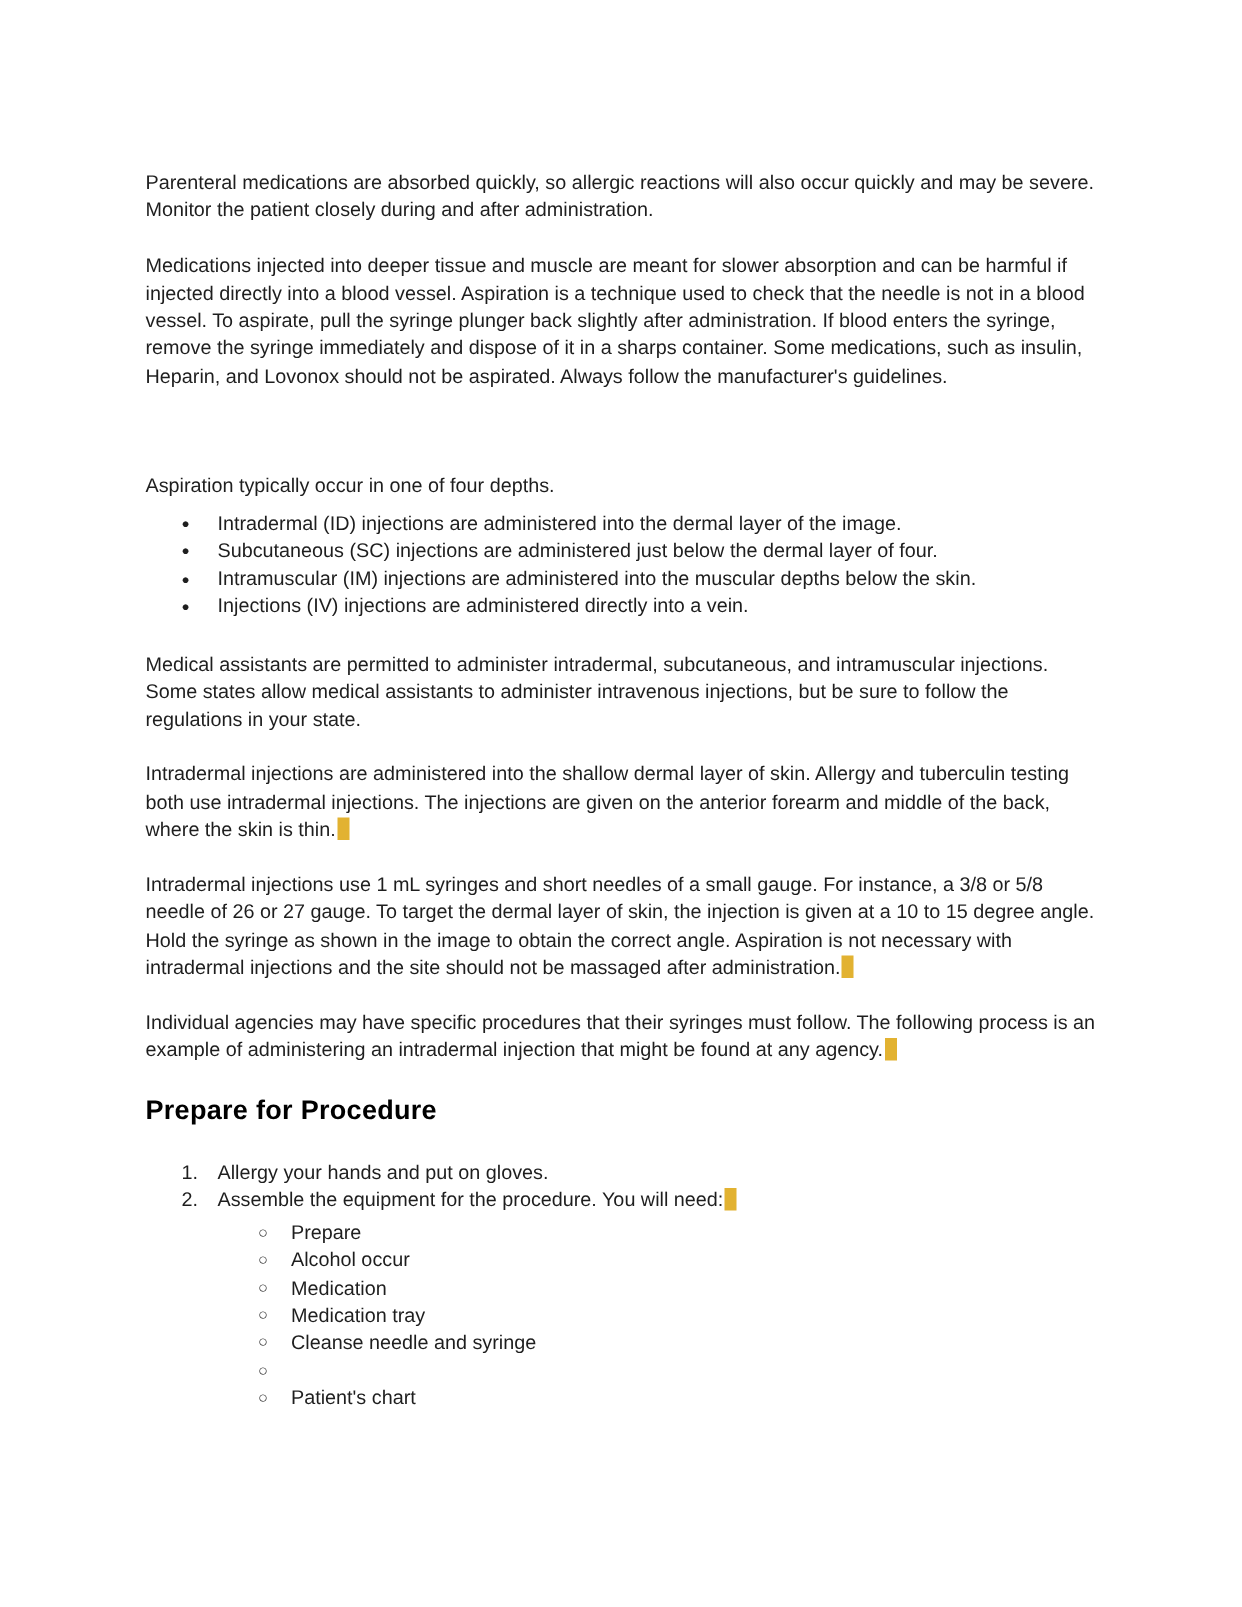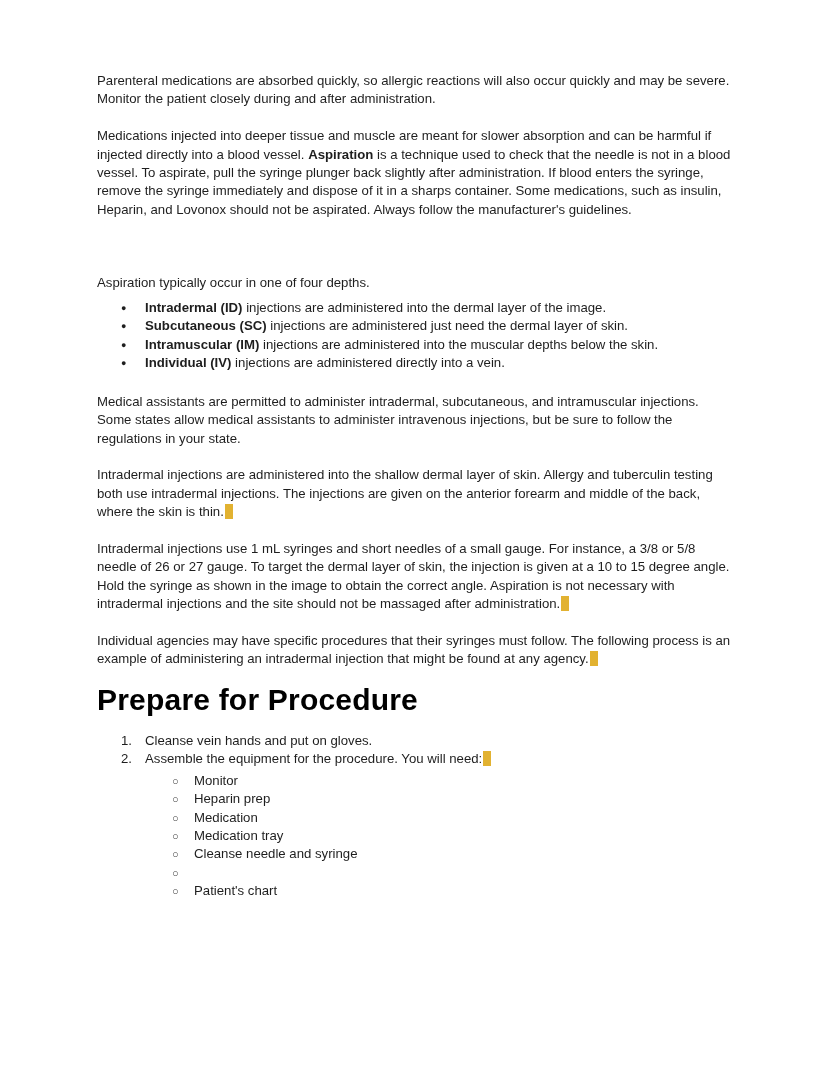--- a/index.html
+++ b/index.html
@@ -6,33 +6,33 @@
   html, body {
     margin: 0; padding: 0;
     background: #ffffff;
     width: 828px; height: 1071px;
     overflow: hidden;
     font-family: "Liberation Sans", sans-serif;
   }
   .page {
     width: 828px; height: 1071px;
     background: #ffffff;
-    padding: 72px 95px 0 97px;
+    padding: 113px 95px 0 97px;
   }
   .doc-content { width: 636px; }
   .para {
     font-size: 13.2px;
     line-height: 18.4px;
     color: #1e1e1e;
     margin: 0;
   }
-  .b { font-weight: 700; }
+  .b { font-weight: 400; }
   .gap { width: 100%; }
   h1.doc-h1 {
-    font-size: 30px;
+    font-size: 18px;
     line-height: 33px;
     font-weight: 700;
     color: #000000;
     margin: 14px 0 16px 0;
     letter-spacing: 0.2px;
   }
   .list { margin: 0; }
   .list.lvl1 { margin-top: 6px; margin-bottom: 2px; }
   .list.lvl2 { margin-top: 3px; }
   .li {
@@ -66,58 +66,58 @@
       <div class="para"><span>Medications injected into deeper tissue and muscle are meant for slower absorption and can be harmful if injected directly into a blood vessel. </span><span class="b">Aspiration</span><span> is a technique used to check that the needle is not in a blood vessel. To aspirate, pull the syringe plunger back slightly after administration. If blood enters the syringe, remove the syringe immediately and dispose of it in a sharps container. Some medications, such as insulin, Heparin, and Lovonox should not be aspirated. Always follow the manufacturer's guidelines.</span></div>
       <div class="gap" style="height: 55.2px;"></div>
       <div class="para"><span>Aspiration typically occur in one of four depths.</span></div>
       <div class="list lvl1">
         <div class="li">
           <span class="mk disc">●</span>
           <span class="ct"><span class="b">Intradermal (ID)</span><span> injections are administered into the dermal layer of the image.</span></span>
         </div>
         <div class="li">
           <span class="mk disc">●</span>
-          <span class="ct"><span class="b">Subcutaneous (SC)</span><span> injections are administered just need the dermal layer of skin.</span></span>
+          <span class="ct"><span class="b">Subcutaneous (SC)</span><span> injections are administered just below the dermal layer of four.</span></span>
         </div>
         <div class="li">
           <span class="mk disc">●</span>
           <span class="ct"><span class="b">Intramuscular (IM)</span><span> injections are administered into the muscular depths below the skin.</span></span>
         </div>
         <div class="li">
           <span class="mk disc">●</span>
-          <span class="ct"><span class="b">Individual (IV)</span><span> injections are administered directly into a vein.</span></span>
+          <span class="ct"><span class="b">Injections (IV)</span><span> injections are administered directly into a vein.</span></span>
         </div>
       </div>
       <div class="gap" style="height: 18.4px;"></div>
       <div class="para"><span>Medical assistants are permitted to administer intradermal, subcutaneous, and intramuscular injections. Some states allow medical assistants to administer intravenous injections, but be sure to follow the regulations in your state.</span></div>
       <div class="gap" style="height: 18.4px;"></div>
       <div class="para"><span>Intradermal injections are administered into the shallow dermal layer of skin. Allergy and tuberculin testing both use intradermal injections. The injections are given on the anterior forearm and middle of the back, where the skin is thin.</span><span class="hl-marker"></span></div>
       <div class="gap" style="height: 18.4px;"></div>
       <div class="para"><span>Intradermal injections use 1 mL syringes and short needles of a small gauge. For instance, a 3/8 or 5/8 needle of 26 or 27 gauge. To target the dermal layer of skin, the injection is given at a 10 to 15 degree angle. Hold the syringe as shown in the image to obtain the correct angle. Aspiration is not necessary with intradermal injections and the site should not be massaged after administration.</span><span class="hl-marker"></span></div>
       <div class="gap" style="height: 18.4px;"></div>
       <div class="para"><span>Individual agencies may have specific procedures that their syringes must follow. The following process is an example of administering an intradermal injection that might be found at any agency.</span><span class="hl-marker"></span></div>
       <h1 class="doc-h1">Prepare for Procedure</h1>
       <div class="list lvl1">
         <div class="li">
           <span class="mk num">1.</span>
-          <span class="ct"><span>Cleanse vein hands and put on gloves.</span></span>
+          <span class="ct"><span>Allergy your hands and put on gloves.</span></span>
         </div>
         <div class="li">
           <span class="mk num">2.</span>
           <span class="ct"><span>Assemble the equipment for the procedure. You will need:</span><span class="hl-marker"></span></span>
         </div>
       </div>
       <div class="list lvl2">
         <div class="li">
           <span class="mk circ">○</span>
-          <span class="ct"><span>Monitor</span></span>
+          <span class="ct"><span>Prepare</span></span>
         </div>
         <div class="li">
           <span class="mk circ">○</span>
-          <span class="ct"><span>Heparin prep</span></span>
+          <span class="ct"><span>Alcohol occur</span></span>
         </div>
         <div class="li">
           <span class="mk circ">○</span>
           <span class="ct"><span>Medication</span></span>
         </div>
         <div class="li">
           <span class="mk circ">○</span>
           <span class="ct"><span>Medication tray</span></span>
         </div>
         <div class="li">

